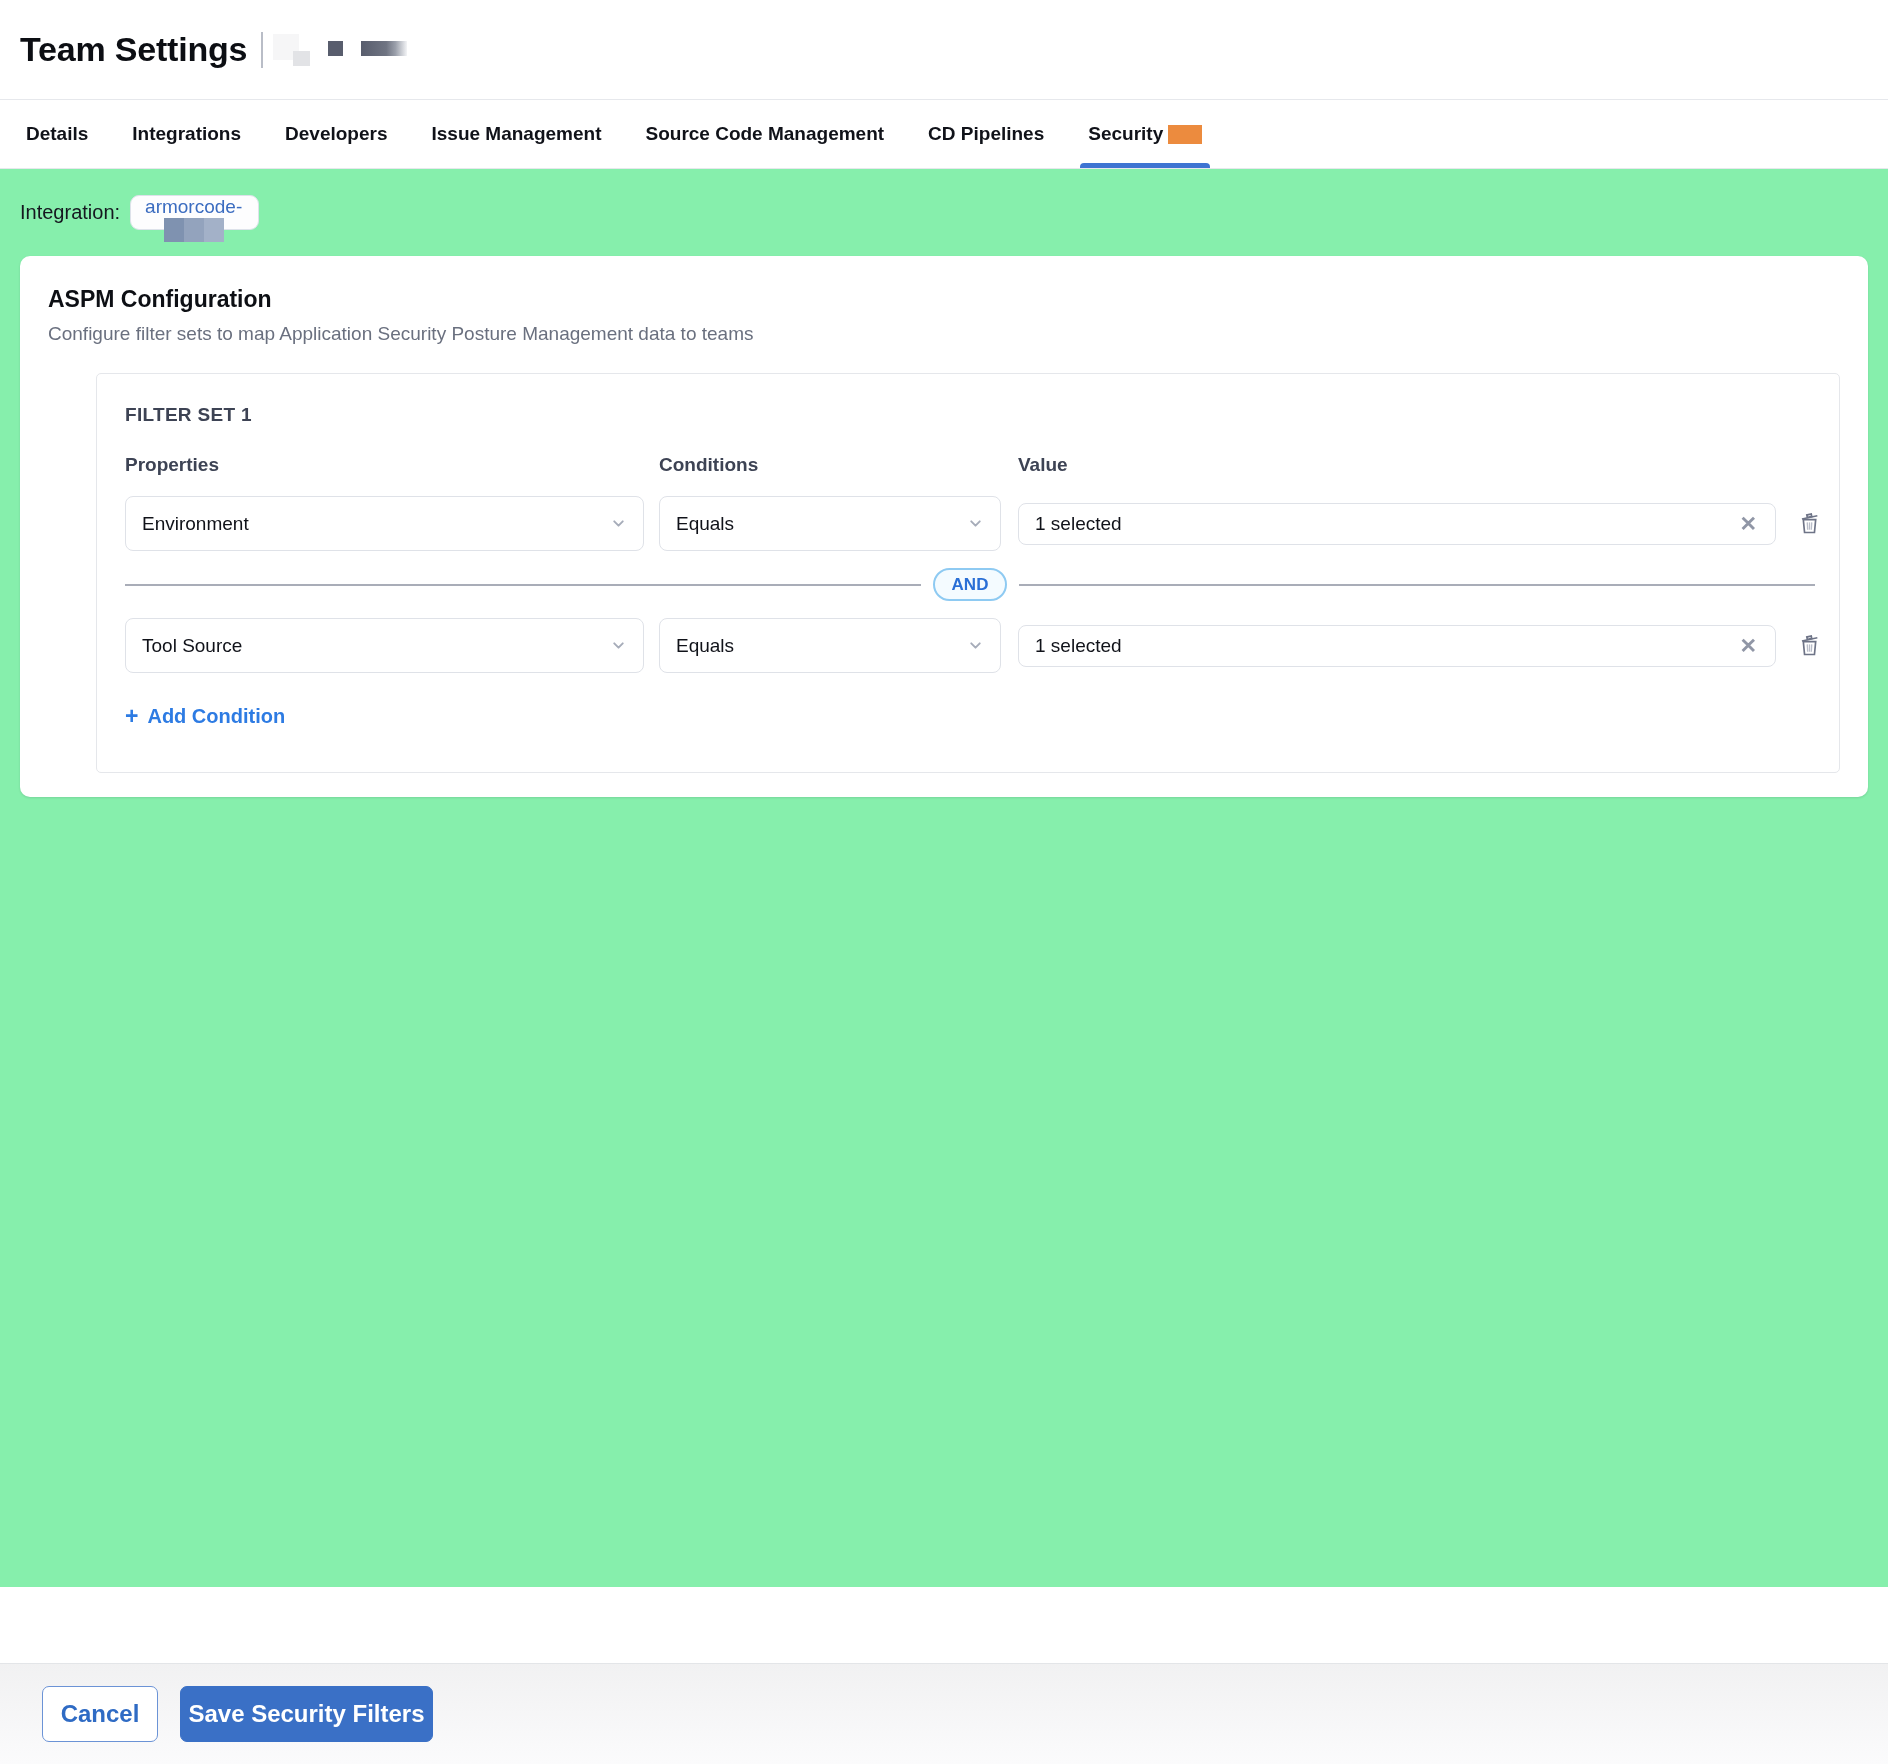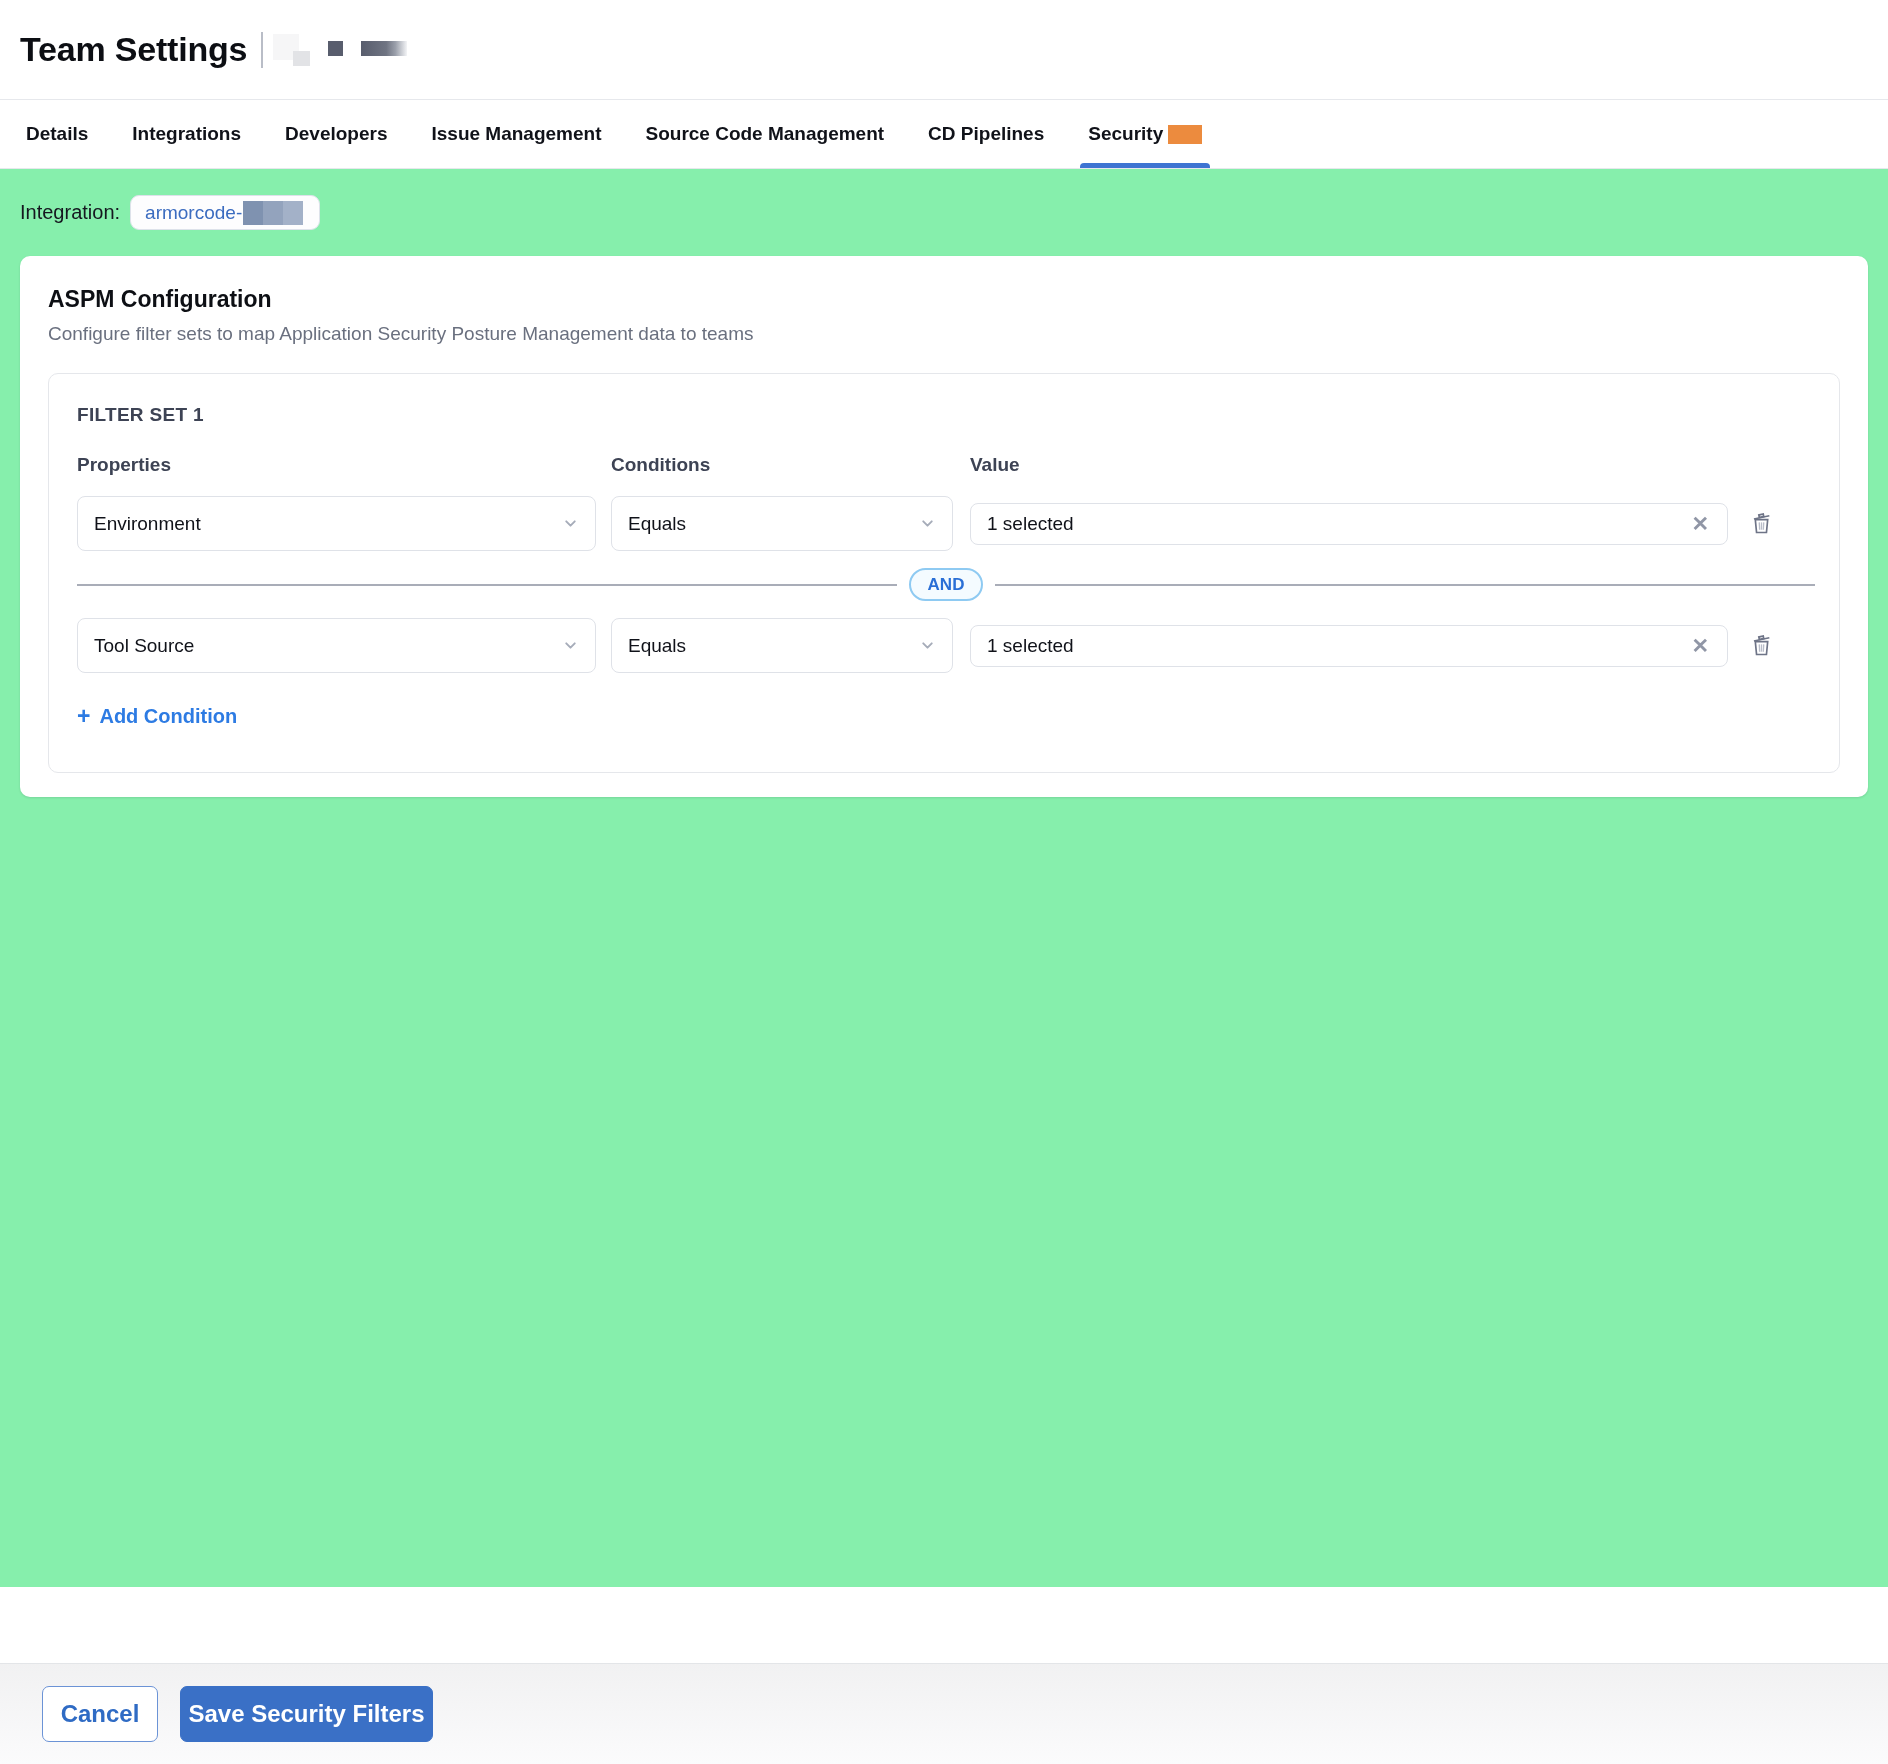--- a/index.html
+++ b/index.html
@@ -80,20 +80,21 @@
   .integration-label { font-size: 20px; color: #15171f; }
   .integration-chip {
     border: 1px solid #dde2ea;
     background: #fdfdfe;
     border-radius: 9px;
     height: 35px;
     display: flex;
     align-items: center;
     padding: 0 16px 0 14px;
     cursor: pointer;
+    flex-direction: column;
   }
   .integration-chip .chip-text { font-size: 19px; color: #3b6cc0; }
   .chip-redact { display: inline-flex; margin-left: 1px; }
   .chip-redact i { display: inline-block; width: 20px; height: 24px; }
   .chip-redact i:nth-child(1){ background:#7f92b0; }
   .chip-redact i:nth-child(2){ background:#93a3bd; }
   .chip-redact i:nth-child(3){ background:#a3b1c8; }
 
   
   .card {
@@ -101,23 +102,24 @@
     border-radius: 10px;
     box-shadow: 0 1px 3px rgba(20,25,40,0.07), 0 1px 2px rgba(20,25,40,0.05);
     padding: 30px 28px 24px 28px;
   }
   .card-title { font-size: 23px; font-weight: 700; color: #0d0f14; }
   .card-subtitle { font-size: 19px; color: #6a707f; margin-top: 10px; }
 
   .filter-set {
     margin-top: 28px;
     border: 1px solid #e5e7eb;
-    border-radius: 10px;
+    border-radius: 5px;
     background: #fff;
     padding: 30px 24px 44px 28px;
+    margin-left: 48px;
   }
   .filter-set-title {
     font-size: 19px;
     font-weight: 700;
     color: #3d4354;
     letter-spacing: 0.3px;
     margin-bottom: 28px;
   }
 
   .cond-grid {

